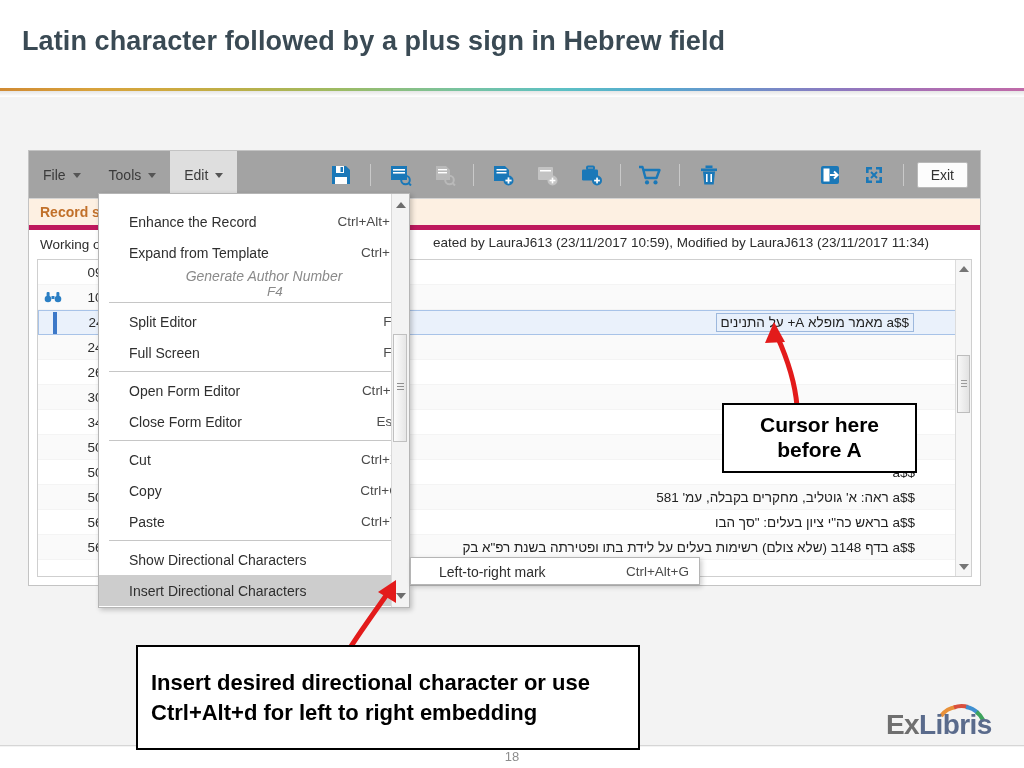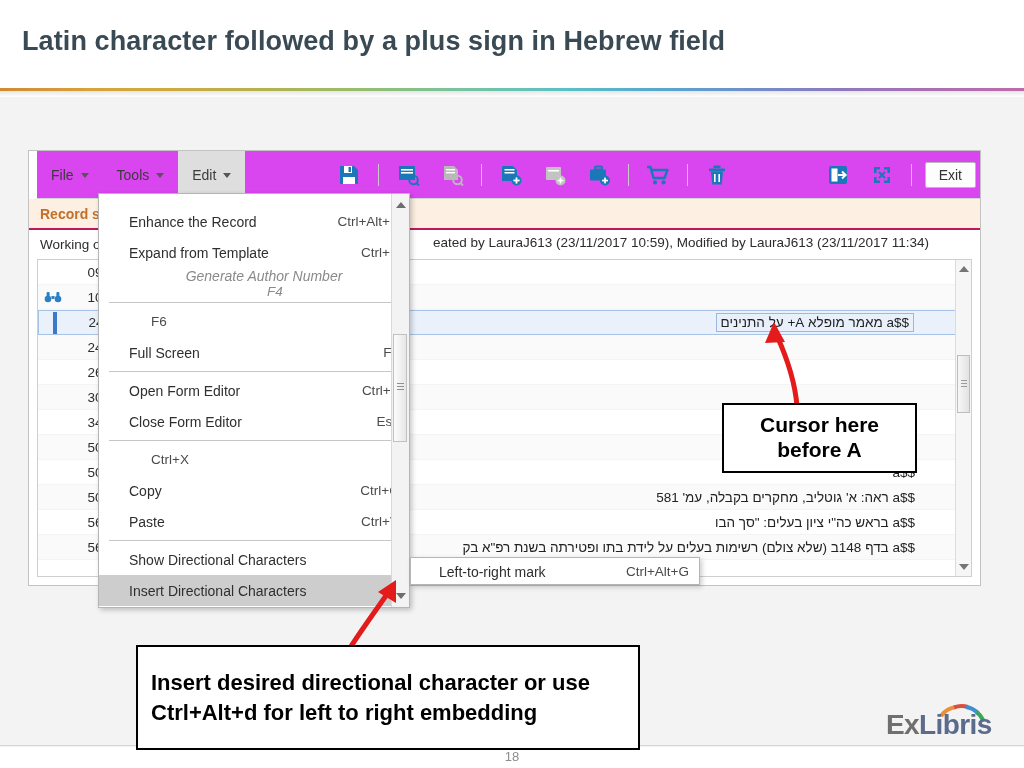--- a/index.html
+++ b/index.html
@@ -63,24 +63,24 @@
     height: 436px;
     background: #ffffff;
     border: 1px solid #c3c3c3;
     box-sizing: border-box;
     overflow: hidden;
   }
 
   
   .app-toolbar {
     position: absolute;
-    left: 8px; top: 0;
+    left: 0; top: 0;
     width: 951px;
     height: 48px;
-    background: #d946ef;
+    background: #a3a3a3;
     border-bottom: 1px solid #d4d4d4;
     box-sizing: border-box;
   }
   .menubar {
     position: absolute;
     left: 0; top: 0;
     height: 48px;
     display: flex;
     align-items: center;
   }
@@ -143,21 +143,21 @@
   }
 
   
   .record-status {
     position: absolute;
     left: 0;
     top: 48px;
     width: 951px;
     height: 31px;
     background: #fdf0e2;
-    border-bottom: 2px solid #be185d;
+    border-bottom: 5px solid #be185d;
     box-sizing: border-box;
     display: flex;
     align-items: center;
   }
   .record-status-text {
     font-size: 14px;
     font-weight: bold;
     color: #c1702a;
     padding-left: 11px;
     white-space: nowrap;
@@ -742,37 +742,39 @@
       <div class="dd-item">
         <span class="dd-label">Expand from Template</span>
         <span class="dd-shortcut">Ctrl+E</span>
       </div>
       <div class="dd-item disabled">
         <span class="dd-label">Generate Author Number</span>
         <span class="dd-shortcut">F4</span>
       </div>
       <div class="dd-sep"></div>
       <div class="dd-item">
+        <span class="dd-label">Split Editor</span>
         <span class="dd-shortcut">F6</span>
       </div>
       <div class="dd-item">
         <span class="dd-label">Full Screen</span>
         <span class="dd-shortcut">F7</span>
       </div>
       <div class="dd-sep"></div>
       <div class="dd-item">
         <span class="dd-label">Open Form Editor</span>
         <span class="dd-shortcut">Ctrl+F</span>
       </div>
       <div class="dd-item">
         <span class="dd-label">Close Form Editor</span>
         <span class="dd-shortcut">Esc</span>
       </div>
       <div class="dd-sep"></div>
       <div class="dd-item">
+        <span class="dd-label">Cut</span>
         <span class="dd-shortcut">Ctrl+X</span>
       </div>
       <div class="dd-item">
         <span class="dd-label">Copy</span>
         <span class="dd-shortcut">Ctrl+C</span>
       </div>
       <div class="dd-item">
         <span class="dd-label">Paste</span>
         <span class="dd-shortcut">Ctrl+V</span>
       </div>

